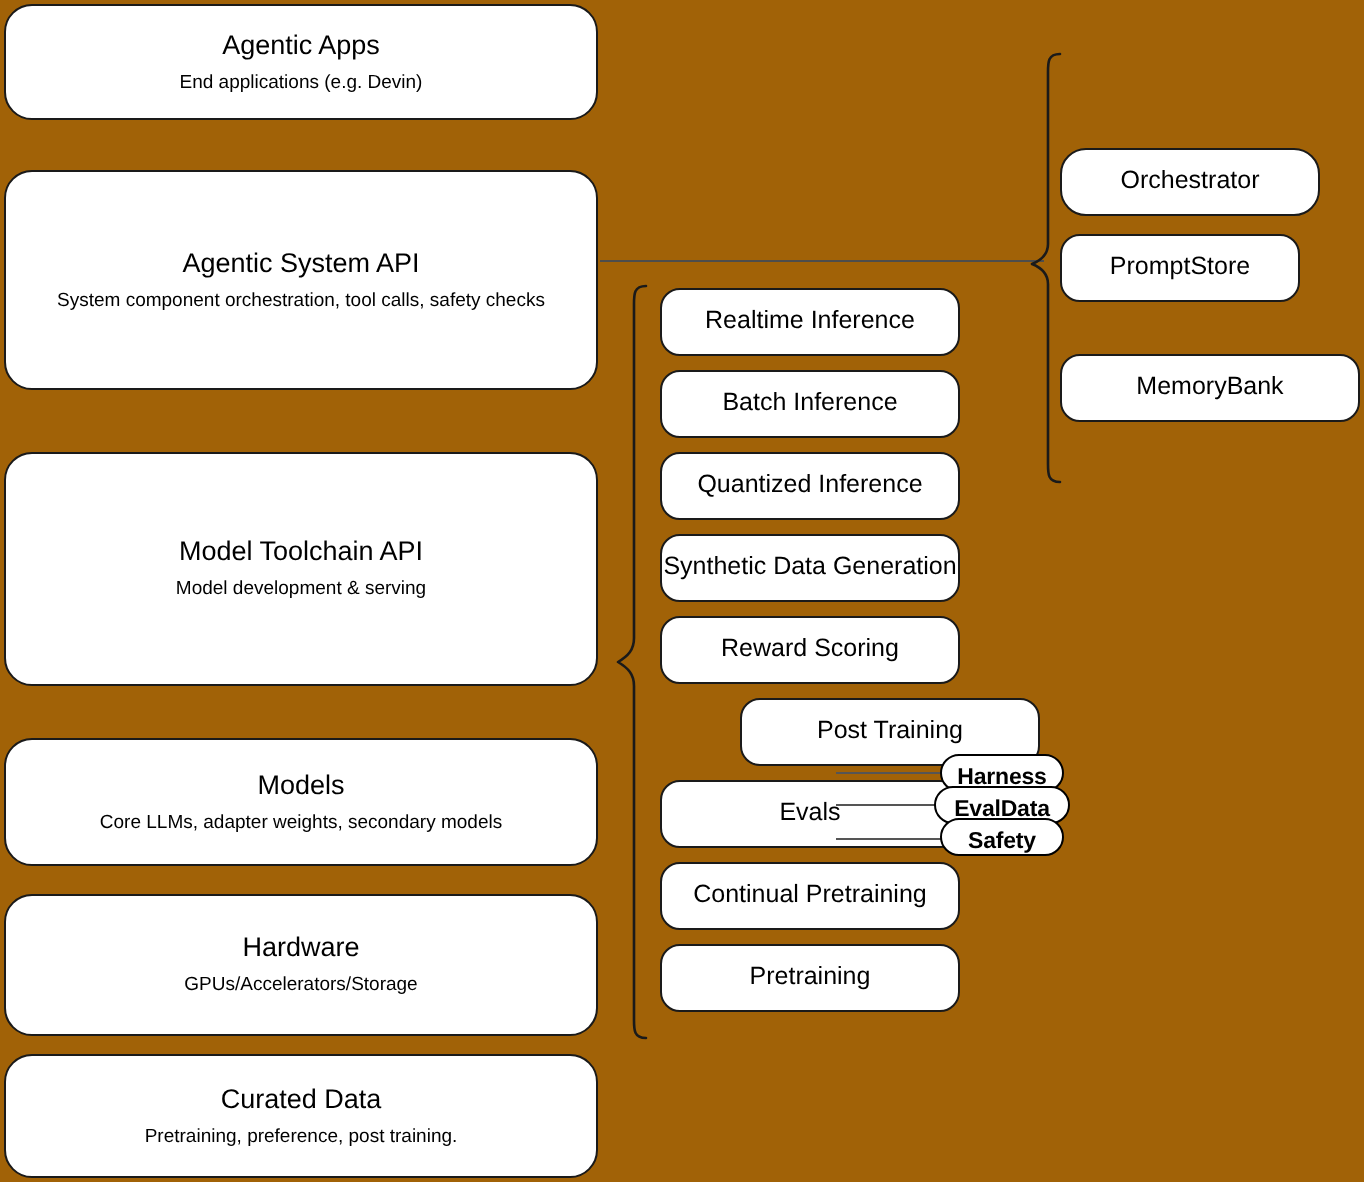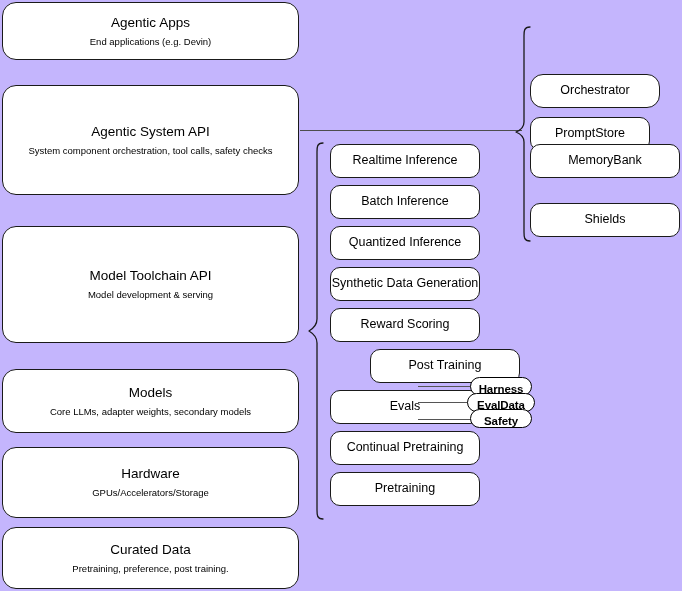--- a/index.html
+++ b/index.html
@@ -9,21 +9,21 @@
     background: #ffffff;
   }
   body {
     font-family: "Liberation Sans", sans-serif;
     color: #000000;
   }
   #canvas {
     position: relative;
     width: 682px;
     height: 591px;
-    background: #c4b5fd;
+    background: #a16207;
     overflow: hidden;
   }
 
   
   .box {
     position: absolute;
     box-sizing: border-box;
     border: 1.3px solid #1a1a1a;
     border-radius: 12px;
     background: #ffffff;
@@ -195,20 +195,17 @@
   <svg class="brace" style="left:515px; top:26px;" width="16" height="216" viewBox="0 0 16 216">
     <path d="M15 1 C9 1 9 5 9 10 L9 96 C9 101 6 104 1 106 C6 108 9 111 9 116 L9 206 C9 211 9 215 15 215"></path>
   </svg>
 
   <div class="box item-box" style="left:530px; top:74px; width:130px;border-radius:13px;">
     <div class="item-label">Orchestrator</div>
   </div>
   <div class="box item-box" style="left:530px; top:117px; width:120px;">
     <div class="item-label">PromptStore</div>
   </div>
-  <div class="box item-box" style="left:530px; top:144px; width:150px;">
+  <div class="box item-box" style="left:530px; top:177px; width:150px;">
     <div class="item-label">MemoryBank</div>
   </div>
-  <div class="box item-box" style="left:530px; top:203px; width:150px;">
-    <div class="item-label">Shields</div>
-  </div>
 
 </div>
 
 </body></html>

